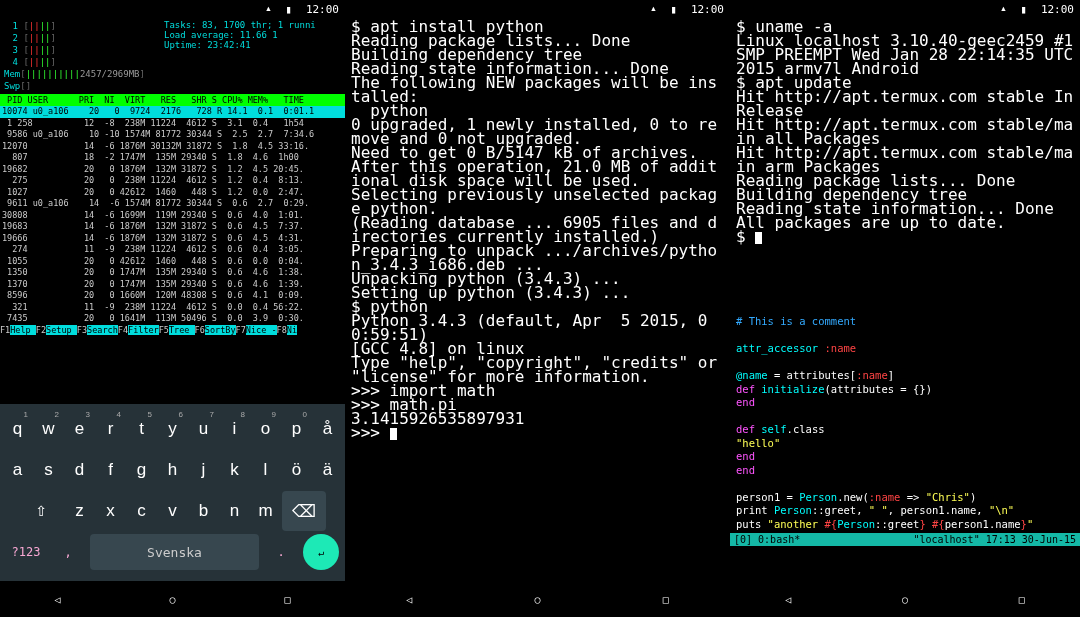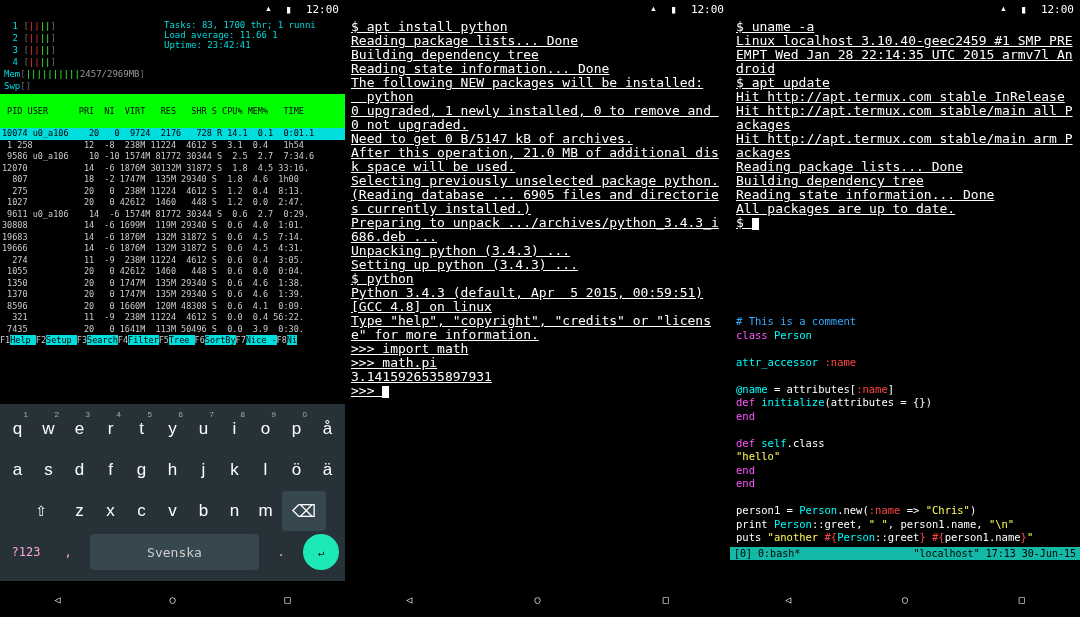--- a/index.html
+++ b/index.html
@@ -15,39 +15,39 @@
 .htop-top { display: flex; padding: 2px 4px; }
 .htop-left { width: 160px; }
 .htop-right { color: #0dd; font-size: 9px; }
 .cpu-line { color: #0dd; font-size: 9px; line-height: 12px; }
 .cpu-num { color: #0dd; display: inline-block; width: 14px; text-align: right; }
 .bracket { color: #666; }
 .bar-r { color: #f33; }
 .bar-g { color: #3f3; }
 .mem-label { color: #0dd; }
 .mem-val { color: #999; }
-.htop-header { background: #0f0; color: #000; font-size: 8.5px; padding: 12px 2px; white-space: pre; }
+.htop-header { background: #0f0; color: #000; font-size: 8.5px; padding: 1px 2px; white-space: pre; }
 .htop-rows { font-size: 8.5px; line-height: 11.5px; }
 .htop-row { white-space: pre; padding: 0 2px; }
 .htop-row.hl { background: #0dd; color: #000; }
 .fkeys { font-size: 8.5px; white-space: pre; }
 .fk { color: #ccc; }
 .fv { background: #0dd; color: #000; }
 .keyboard { position: absolute; bottom: 36px; left: 0; right: 0; background: #263238; padding: 4px 2px 8px; }
 .kb-row { display: flex; justify-content: center; gap: 2px; margin: 1px 0; }
 .key { width: 29px; height: 40px; color: #fff; display: flex; flex-direction: column; align-items: center; justify-content: center; font-family: sans-serif; font-size: 17px; position: relative; cursor: pointer; }
 .key .sup { position: absolute; top: 1px; right: 4px; font-size: 8px; color: #aaa; }
 .key-shift { width: 44px; font-size: 14px; }
 .key-bksp { width: 44px; background: #37474f; border-radius: 4px; }
 .key-space { flex: 1; background: #37474f; border-radius: 4px; height: 36px; color: #ccc; font-size: 13px; display: flex; align-items: center; justify-content: center; }
 .key-enter { width: 36px; height: 36px; background: #1de9b6; border-radius: 18px; display: flex; align-items: center; justify-content: center; color: #000; }
 .key-sym { width: 40px; height: 36px; color: #f9a8d4; font-size: 12px; display: flex; align-items: center; justify-content: center; }
 .navbar { position: absolute; bottom: 0; left: 0; right: 0; height: 36px; background: #000; display: flex; justify-content: space-around; align-items: center; }
 .nav-btn { width: 22px; height: 22px; color: #fff; display: flex; align-items: center; justify-content: center; cursor: pointer; }
-.term-body { padding: 2px 6px; font-size: 13px; line-height: 14px; color: #fff; white-space: pre-wrap; word-break: break-all; text-decoration: underline; }
+.term-body { padding: 2px 6px; font-size: 16px; line-height: 14px; color: #fff; white-space: pre-wrap; word-break: break-all; }
 .cursor { background: #fff; display: inline-block; width: 7px; height: 12px; vertical-align: middle; }
 .ruby { font-size: 10.5px; line-height: 13.5px; padding: 2px 6px; }
 .rb-comment { color: #3af; }
 .rb-kw { color: #f5f; }
 .rb-cls { color: #0ff; }
 .rb-sym { color: #f44; }
 .rb-def { color: #f5f; }
 .rb-str { color: #ff5; }
 .rb-end { color: #f5f; }
 .rb-fn { color: #0ff; }
@@ -79,25 +79,26 @@
       <div>Uptime: 23:42:41</div>
     </div>
   </div>
   <div class="htop-header"> PID USER      PRI  NI  VIRT   RES   SHR S CPU% MEM%   TIME</div>
   <div class="htop-rows" id="htop-rows">
       <div class="htop-row hl">10074 u0_a106    20   0  9724  2176   728 R 14.1  0.1  0:01.1</div>
       <div class="htop-row"> 1 258          12  -8  238M 11224  4612 S  3.1  0.4   1h54</div>
       <div class="htop-row"> 9586 u0_a106    10 -10 1574M 81772 30344 S  2.5  2.7  7:34.6</div>
       <div class="htop-row">12070           14  -6 1876M 30132M 31872 S  1.8  4.5 33:16.</div>
       <div class="htop-row">  807           18  -2 1747M  135M 29340 S  1.8  4.6  1h00</div>
+      <div class="htop-row">19682           20   0 1876M  132M 31872 S  1.2  4.5 20:45.</div>
       <div class="htop-row">  275           20   0  238M 11224  4612 S  1.2  0.4  8:13.</div>
       <div class="htop-row"> 1027           20   0 42612  1460   448 S  1.2  0.0  2:47.</div>
       <div class="htop-row"> 9611 u0_a106    14  -6 1574M 81772 30344 S  0.6  2.7  0:29.</div>
       <div class="htop-row">30808           14  -6 1699M  119M 29340 S  0.6  4.0  1:01.</div>
-      <div class="htop-row">19683           14  -6 1876M  132M 31872 S  0.6  4.5  7:14.</div>
+      <div class="htop-row">19683           14  -6 1876M  132M 31872 S  0.6  4.5  7:37.</div>
       <div class="htop-row">19666           14  -6 1876M  132M 31872 S  0.6  4.5  4:31.</div>
       <div class="htop-row">  274           11  -9  238M 11224  4612 S  0.6  0.4  3:05.</div>
       <div class="htop-row"> 1055           20   0 42612  1460   448 S  0.6  0.0  0:04.</div>
       <div class="htop-row"> 1350           20   0 1747M  135M 29340 S  0.6  4.6  1:38.</div>
       <div class="htop-row"> 1370           20   0 1747M  135M 29340 S  0.6  4.6  1:39.</div>
       <div class="htop-row"> 8596           20   0 1660M  120M 48308 S  0.6  4.1  0:09.</div>
       <div class="htop-row">  321           11  -9  238M 11224  4612 S  0.0  0.4 56:22.</div>
       <div class="htop-row"> 7435           20   0 1641M  113M 50496 S  0.0  3.9  0:30.</div>
     </div>
   <div class="fkeys" id="htop-fkeys"><span class="fk">F1</span><span class="fv">Help </span><span class="fk">F2</span><span class="fv">Setup </span><span class="fk">F3</span><span class="fv">Search</span><span class="fk">F4</span><span class="fv">Filter</span><span class="fk">F5</span><span class="fv">Tree </span><span class="fk">F6</span><span class="fv">SortBy</span><span class="fk">F7</span><span class="fv">Nice -</span><span class="fk">F8</span><span class="fv">Ni</span></div>
@@ -206,21 +207,20 @@
 Hit http://apt.termux.com stable/main all Packages
 Hit http://apt.termux.com stable/main arm Packages
 Reading package lists... Done
 Building dependency tree
 Reading state information... Done
 All packages are up to date.
 $ </span><span class="cursor"></span></div>
   <div style="height:130px"></div>
   <div class="ruby" id="ruby-code">
       <div class="rb-comment"># This is a comment</div>
-      <div><span class="rb-kw">class </span><span class="rb-cls">Person</span></div>
       <div>&nbsp;</div>
       <div><span class="rb-fn">  attr_accessor </span><span class="rb-sym">:name</span></div>
       <div>&nbsp;</div>
       <div><span class="rb-fn">    @name</span><span class="rb-white"> = attributes[</span><span class="rb-sym">:name</span><span class="rb-white">]</span></div>
       <div><span class="rb-def">  def </span><span class="rb-fn">initialize</span><span class="rb-white">(attributes = {})</span></div>
       <div><span class="rb-end">  end</span></div>
       <div>&nbsp;</div>
       <div><span class="rb-def">  def </span><span class="rb-fn">self</span><span class="rb-white">.class</span></div>
       <div><span class="rb-str">    "hello"</span></div>
       <div><span class="rb-end">  end</span></div>

